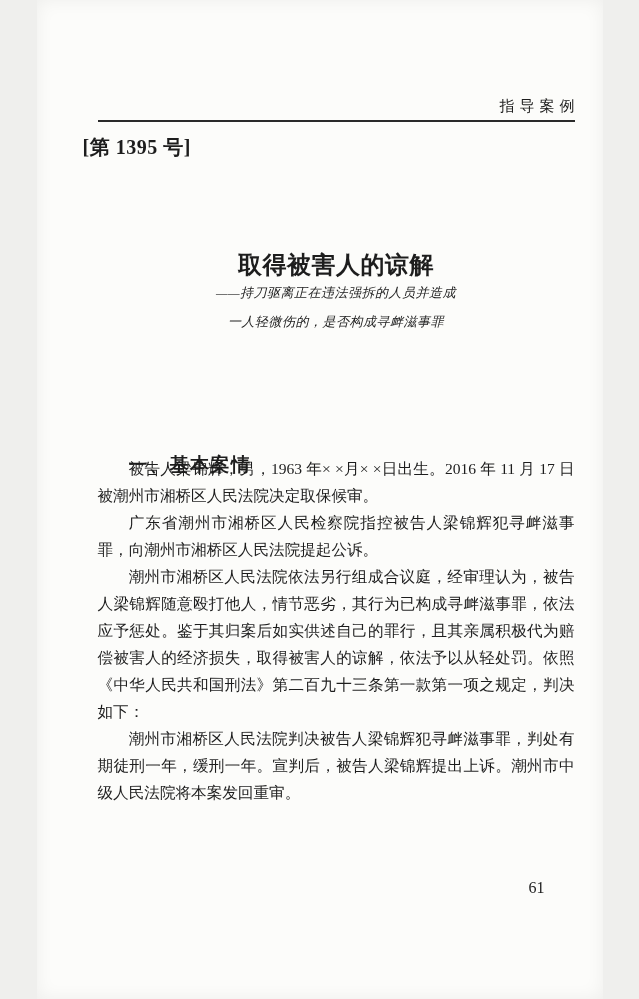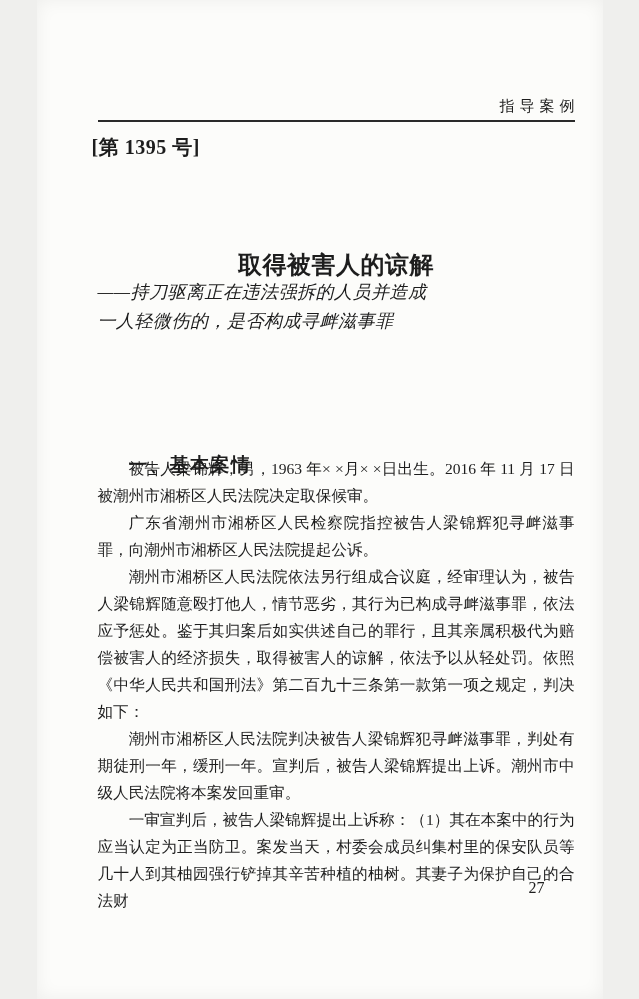--- a/index.html
+++ b/index.html
@@ -34,41 +34,42 @@
     position: absolute;
     top: 120px;
     left: 61px;
     width: 477px;
     height: 2px;
     background: #2a2a2a;
   }
   .case-number {
     position: absolute;
     top: 134px;
-    left: 55px;
+    left: 46px;
     font-size: 20px;
     font-weight: bold;
     letter-spacing: 0.5px;
   }
   .doc-title {
     position: absolute;
     top: 233px;
     left: 61px;
     width: 477px;
     text-align: center;
     font-size: 24px;
     font-weight: bold;
     letter-spacing: 0.5px;
   }
   .doc-subtitle {
     position: absolute;
     top: 278px;
     left: 61px;
     width: 477px;
-    font-size: 18px;
+    text-align: center;
+    font-size: 13px;
     line-height: 29px;
     font-style: italic;
     letter-spacing: 0.5px;
   }
   .section-heading {
     position: absolute;
     top: 436px;
     left: 92px;
     font-size: 19px;
     font-weight: bold;
@@ -117,18 +118,17 @@
     <div>一人轻微伤的，是否构成寻衅滋事罪</div>
   </div>
 
   <h2 class="section-heading">一、基本案情</h2>
 
   <div class="body-text">
     <p>被告人梁锦辉，男，1963 年× ×月× ×日出生。2016 年 11 月 17 日被潮州市湘桥区人民法院决定取保候审。</p>
     <p>广东省潮州市湘桥区人民检察院指控被告人梁锦辉犯寻衅滋事罪，向潮州市湘桥区人民法院提起公诉。</p>
     <p>潮州市湘桥区人民法院依法另行组成合议庭，经审理认为，被告人梁锦辉随意殴打他人，情节恶劣，其行为已构成寻衅滋事罪，依法应予惩处。鉴于其归案后如实供述自己的罪行，且其亲属积极代为赔偿被害人的经济损失，取得被害人的谅解，依法予以从轻处罚。依照《中华人民共和国刑法》第二百九十三条第一款第一项之规定，判决如下：</p>
     <p>潮州市湘桥区人民法院判决被告人梁锦辉犯寻衅滋事罪，判处有期徒刑一年，缓刑一年。宣判后，被告人梁锦辉提出上诉。潮州市中级人民法院将本案发回重审。</p>
-    <p>一审宣判后，被告人梁锦辉提出上诉称：（1）其在本案中的行为应当认定为正当防卫。案发当天，村委会成员纠集村里的保安队员等几十人到其柚园强行铲掉其辛苦种植的柚树。其妻子为保护自己的合法财</p>
   </div>
 
-  <div class="page-number">27</div>
+  <div class="page-number">61</div>
 
 </div>
 
 </body></html>

